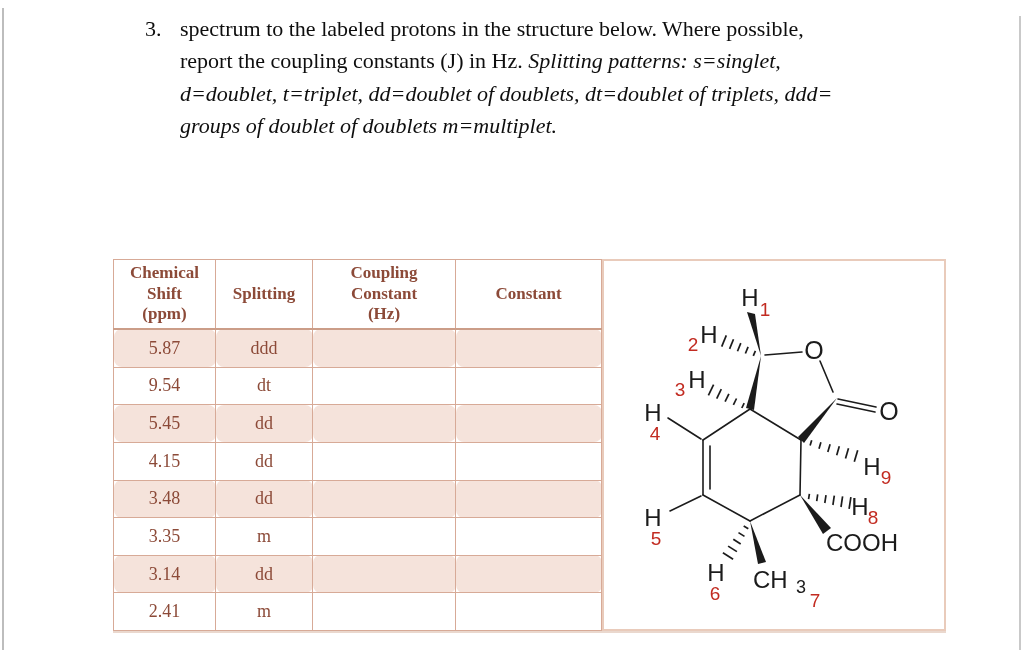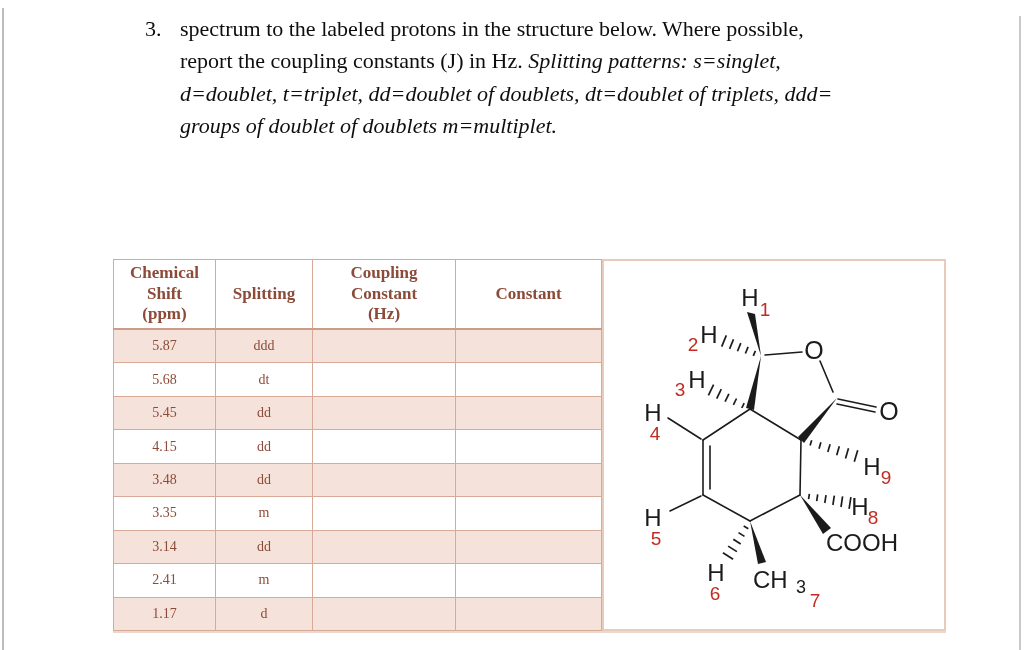--- a/index.html
+++ b/index.html
@@ -18,21 +18,21 @@
   .qline{white-space:nowrap;}
   .it{font-style:italic;}
 
   
   .block{position:absolute;left:113px;top:223px;display:flex;box-shadow:0 2px 0 #ead8ce;margin-top:36px;}
   table.nmr{border-collapse:collapse;table-layout:fixed;width:468px;background:#fff;}
   table.nmr td{border:1px solid #d7aa97;color:#8c4a38;text-align:center;vertical-align:middle;
     font-family:"Liberation Serif", serif;overflow:hidden;padding:0 2px;}
   table.nmr thead td{font-weight:bold;font-size:17px;line-height:1.22;height:68px;
     white-space:pre-line;border-bottom:2px solid #cb9d88;}
-  table.nmr tbody td{font-size:14px;height:32.4px;}
+  table.nmr tbody td{font-size:18px;height:32.4px;border-radius:8px;}
   table.nmr tbody tr.shade td{background:#f5e3db;}
   .c1{width:97px;} .c2{width:92px;} .c3{width:138px;} .c4{width:141px;}
 
   
   .structure-cell{width:340px;height:368px;border:2px solid #e9cbbb;background:#fff;position:relative;}
   .structure-cell svg{position:absolute;left:0;top:0;width:340px;height:368px;}
   .atom{font-family:"Liberation Sans", sans-serif;fill:#1b1b1b;}
   .rednum{font-family:"Liberation Sans", sans-serif;fill:#c22b21;}
   .bond{stroke:#1b1b1b;stroke-width:1.6;stroke-linecap:round;}
   .wedge{fill:#1b1b1b;stroke:none;}
@@ -69,21 +69,21 @@
       </tr>
     </thead>
     <tbody>
       <tr class="shade">
         <td>5.87</td>
         <td>ddd</td>
         <td></td>
         <td></td>
       </tr>
       <tr>
-        <td>5.68</td>
+        <td>9.54</td>
         <td>dt</td>
         <td></td>
         <td></td>
       </tr>
       <tr class="shade">
         <td>5.45</td>
         <td>dd</td>
         <td></td>
         <td></td>
       </tr>
@@ -107,26 +107,20 @@
       </tr>
       <tr class="shade">
         <td>3.14</td>
         <td>dd</td>
         <td></td>
         <td></td>
       </tr>
       <tr>
         <td>2.41</td>
         <td>m</td>
-        <td></td>
-        <td></td>
-      </tr>
-      <tr class="shade">
-        <td>1.17</td>
-        <td>d</td>
         <td></td>
         <td></td>
       </tr>
     </tbody>
   </table>
 
   <div class="structure-cell">
     <svg viewBox="0 0 340 368">
 
       <g>

